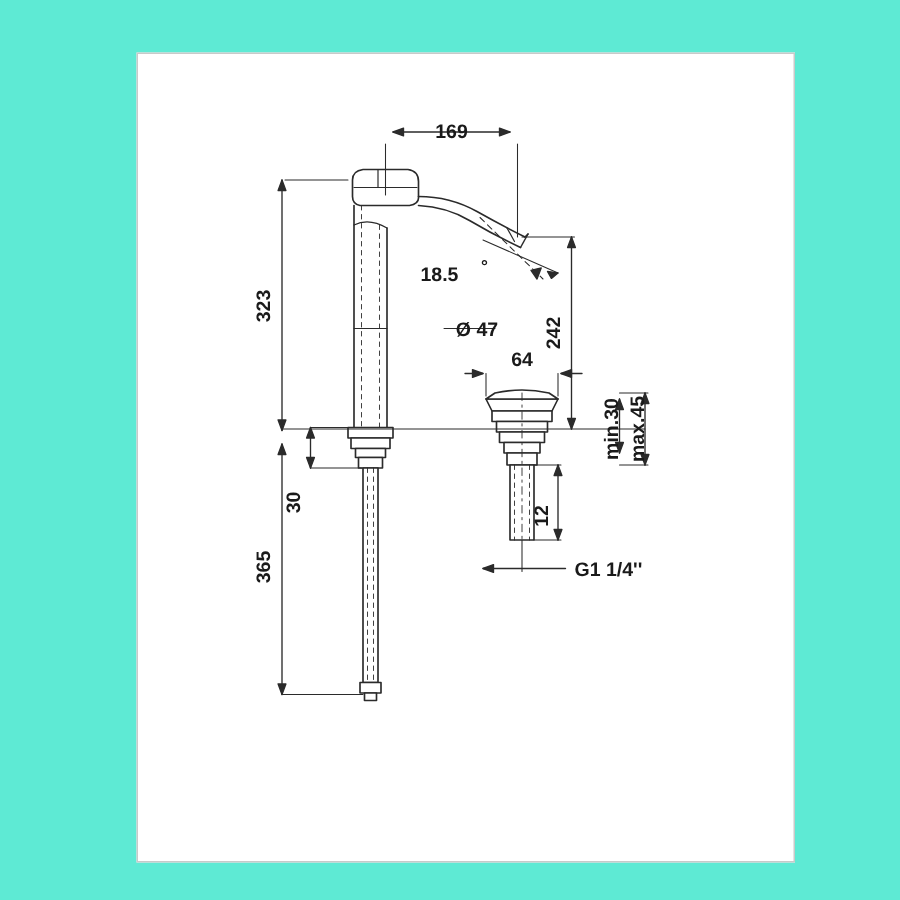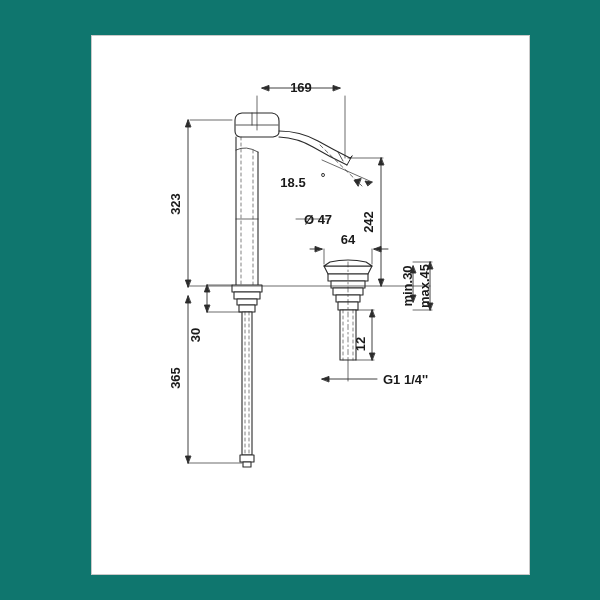--- a/index.html
+++ b/index.html
@@ -10,21 +10,21 @@
   body {
     width: 600px;
     height: 600px;
     font-family: "Liberation Sans", sans-serif;
     overflow: hidden;
   }
   #page {
     position: relative;
     width: 600px;
     height: 600px;
-    background: #0f766e;
+    background: #5eead4;
   }
   #drawing-frame {
     position: absolute;
     left: 91px;
     top: 35px;
     width: 439px;
     height: 540px;
     border: 1px solid #c9c9c9;
     box-sizing: border-box;
     background: #ffffff;

